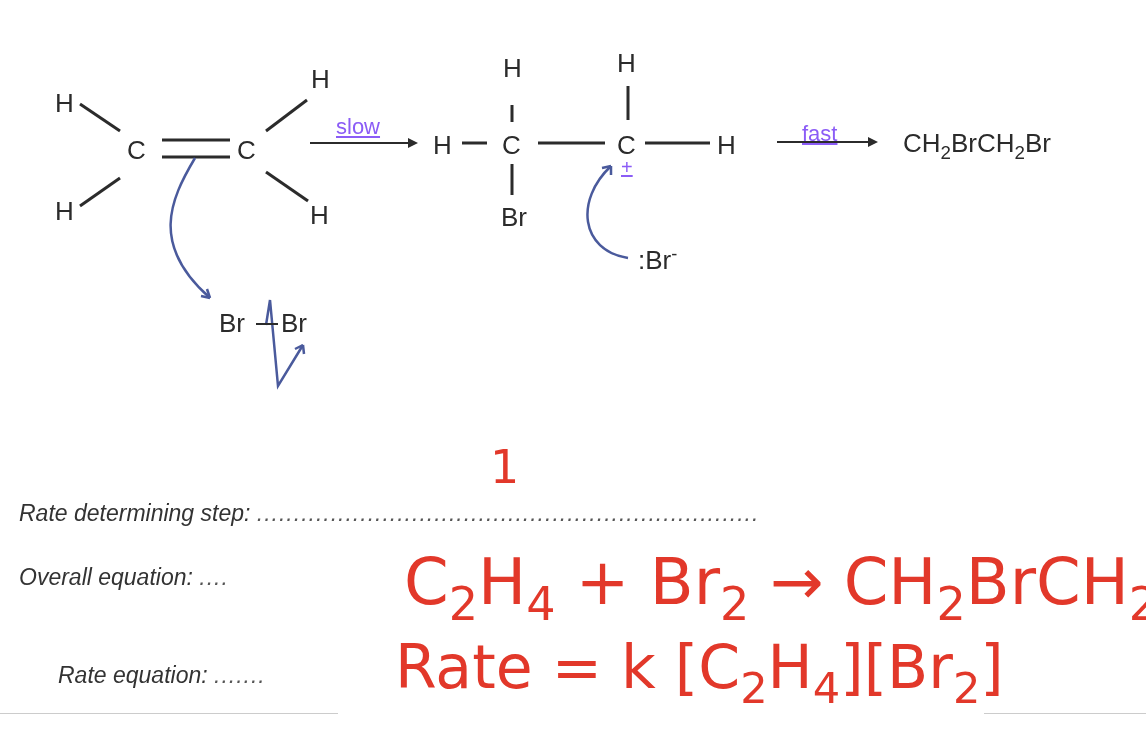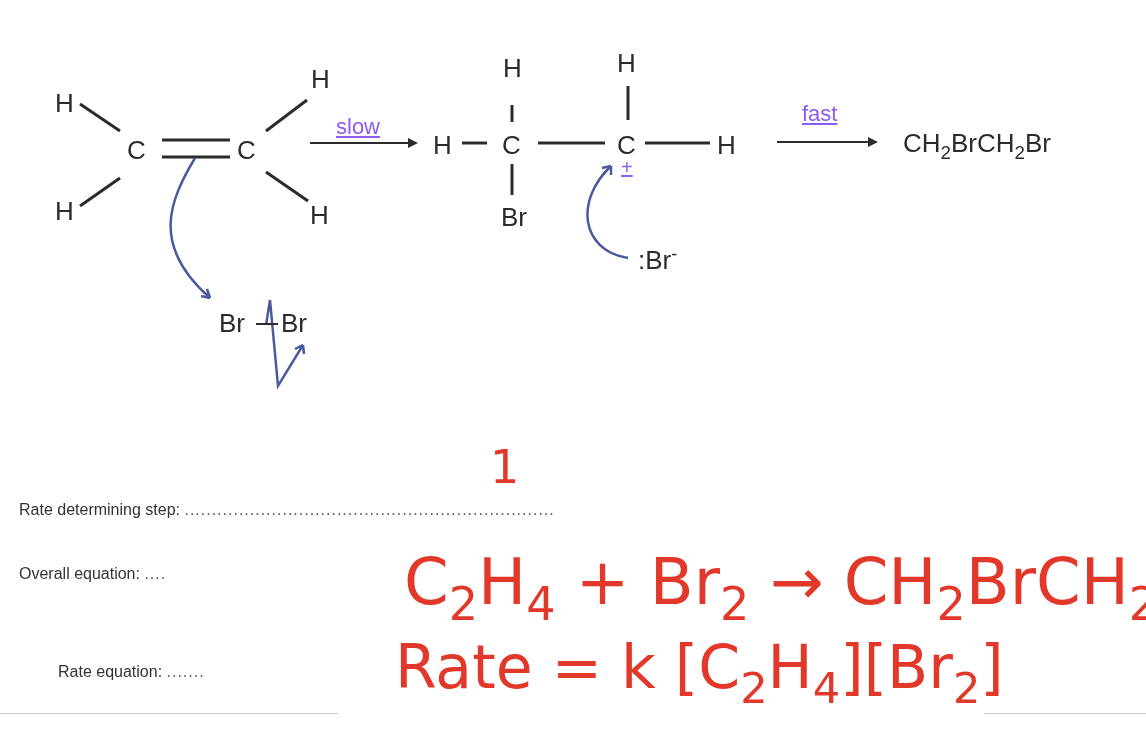--- a/index.html
+++ b/index.html
@@ -3,21 +3,21 @@
 <meta charset="utf-8">
 <style>
   html, body { margin:0; padding:0; background:#ffffff; }
   body { width:1146px; height:734px; position:relative; overflow:hidden;
          font-family:"Liberation Sans", sans-serif; color:#2a2a2a; }
   .abs { position:absolute; white-space:nowrap; line-height:1; }
   .atom { font-size:26px; color:#2b2b2b; }
   .small { font-size:22px; color:#8b5cf6;text-decoration:underline; }
   .sub { font-size:0.72em; position:relative; top:0.35em; }
   .sup { font-size:0.7em; position:relative; top:-0.5em; }
-  .label-row { font-size:16px; color:#333; }
+  .label-row { font-size:23px; color:#333;font-style:italic; }
   .dots { letter-spacing:1px; color:#555; }
   .red { color:#e2382a; font-family:"DejaVu Sans", sans-serif; }
   svg.diagram { position:absolute; left:0; top:0; }
   .hr { position:absolute; height:1px; background:#cccccc; }
 </style>
 </head>
 <body>
 
 <svg class="diagram" width="1146" height="734">
 
@@ -77,21 +77,21 @@
 <span class="abs atom" style="left:617px;top:132px;">C</span>
 <span class="abs small" style="left:621px;top:157px;font-size:20px;">+</span>
 <span class="abs atom" style="left:717px;top:132px;">H</span>
 <span class="abs atom" style="left:501px;top:204px;">Br</span>
 
 <span class="abs atom" style="left:638px;top:247px;"><span>:Br</span><span class="sup">-</span></span>
 
 <span class="abs atom" style="left:219px;top:310px;">Br</span>
 <span class="abs atom" style="left:281px;top:310px;">Br</span>
 
-<span class="abs small" style="left:802px;top:103px;">fast</span>
+<span class="abs small" style="left:802px;top:123px;">fast</span>
 <span class="abs atom" style="left:903px;top:130px;"><span>CH</span><span class="sub">2</span><span>BrCH</span><span class="sub">2</span><span>Br</span></span>
 
 <span class="abs red" style="left:490px;top:444px;font-size:46px;">1</span>
 
 <div class="abs label-row" style="left:19px;top:502px;">
   <span>Rate determining step:</span>
   <span class="dots">....................................................................</span>
 </div>
 <div class="abs label-row" style="left:19px;top:566px;">
   <span>Overall equation:</span>

